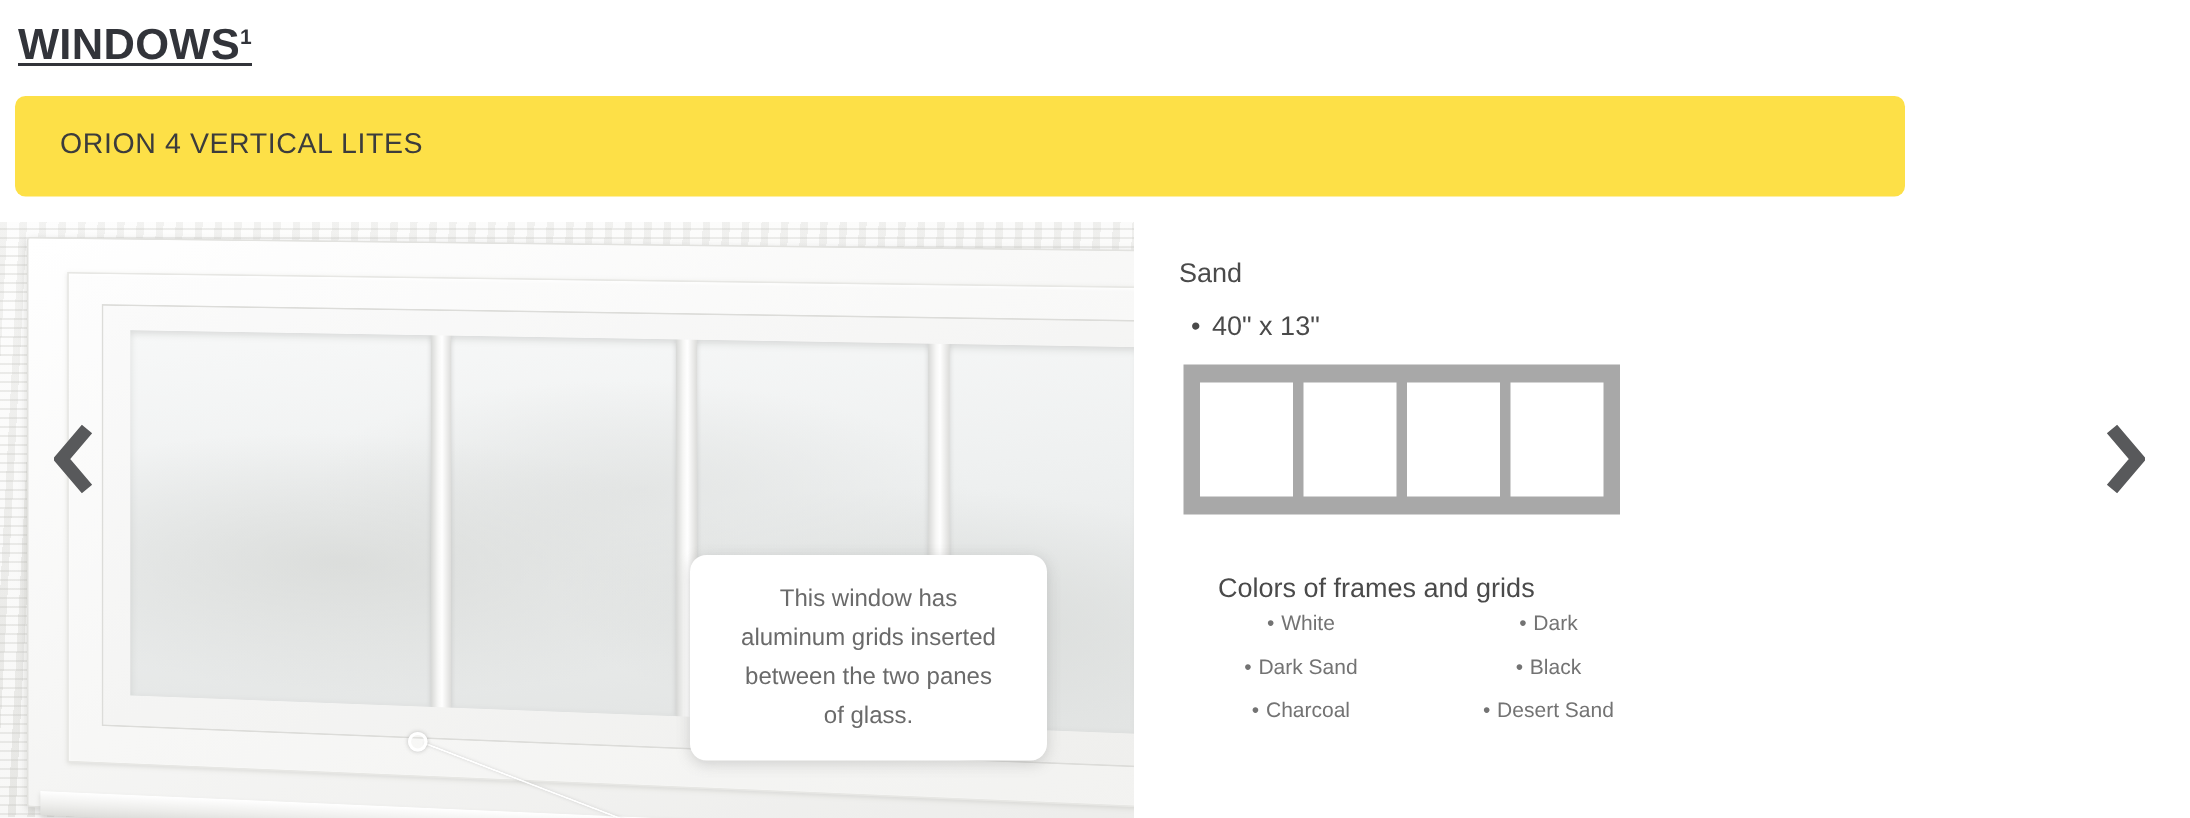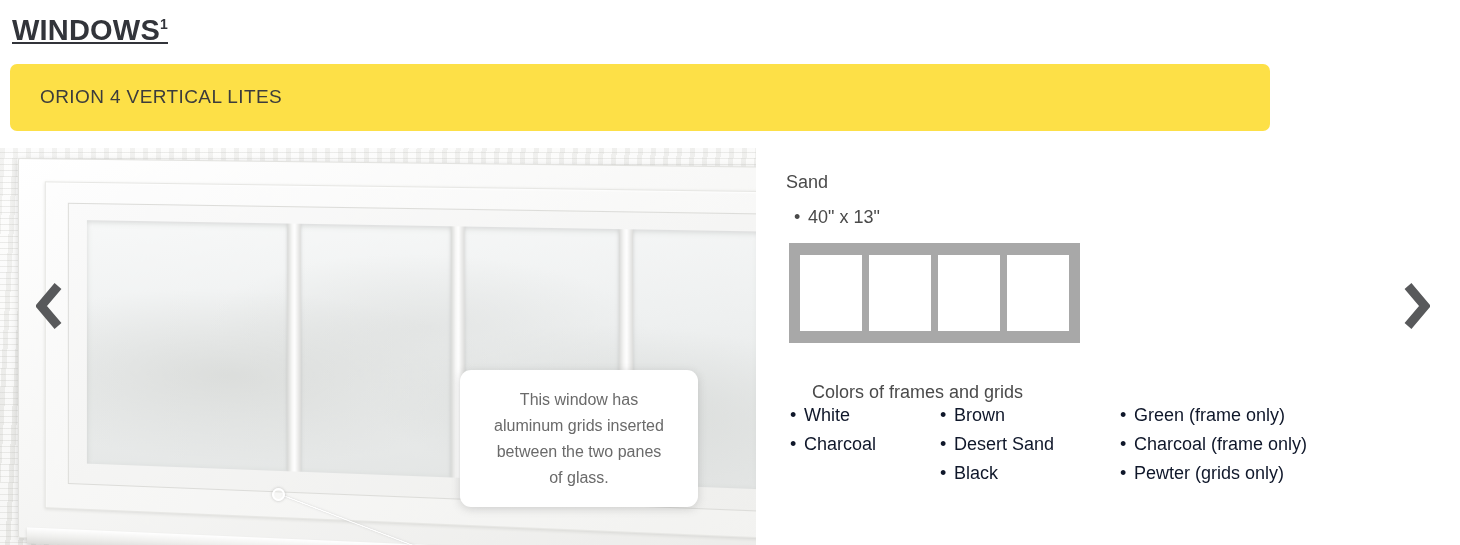--- a/index.html
+++ b/index.html
@@ -156,21 +156,21 @@
   .colors-heading { position: absolute; left: 0; top: 232px; margin-left: 26px; }
   .color-cols {
     position: absolute; left: 4px; top: 253px;
     display: flex;
   }
   .color-col { display: flex; flex-direction: column; }
   .col-1 { width: 150px; }
   .col-2 { width: 180px; }
   .col-3 { width: 260px; }
   .color-item {
-    font-size: 18px; color: #0f172a; line-height: 29px; white-space: nowrap;
+    font-size: 14px; color: #737373; line-height: 29px; white-space: nowrap; text-align: center;
   }
 </style>
 </head>
 <body>
 
 <div class="page">
 
   <div class="page-title">
     <span>WINDOWS</span><span class="sup">1</span>
   </div>
@@ -228,29 +228,25 @@
       <div class="pane"></div>
       <div class="pane"></div>
       <div class="pane"></div>
     </div>
 
     <div class="info-heading colors-heading">Colors of frames and grids</div>
 
     <div class="color-cols">
       <div class="color-col col-1">
         <div class="color-item"><span class="bullet-dot">•</span><span>White</span></div>
+        <div class="color-item"><span class="bullet-dot">•</span><span>Dark Sand</span></div>
         <div class="color-item"><span class="bullet-dot">•</span><span>Charcoal</span></div>
       </div>
       <div class="color-col col-2">
-        <div class="color-item"><span class="bullet-dot">•</span><span>Brown</span></div>
+        <div class="color-item"><span class="bullet-dot">•</span><span>Dark</span></div>
+        <div class="color-item"><span class="bullet-dot">•</span><span>Black</span></div>
         <div class="color-item"><span class="bullet-dot">•</span><span>Desert Sand</span></div>
-        <div class="color-item"><span class="bullet-dot">•</span><span>Black</span></div>
       </div>
-      <div class="color-col col-3">
-        <div class="color-item"><span class="bullet-dot">•</span><span>Green (frame only)</span></div>
-        <div class="color-item"><span class="bullet-dot">•</span><span>Charcoal (frame only)</span></div>
-        <div class="color-item"><span class="bullet-dot">•</span><span>Pewter (grids only)</span></div>
-      </div>
     </div>
 
   </div>
 
 </div>
 
 </body></html>

